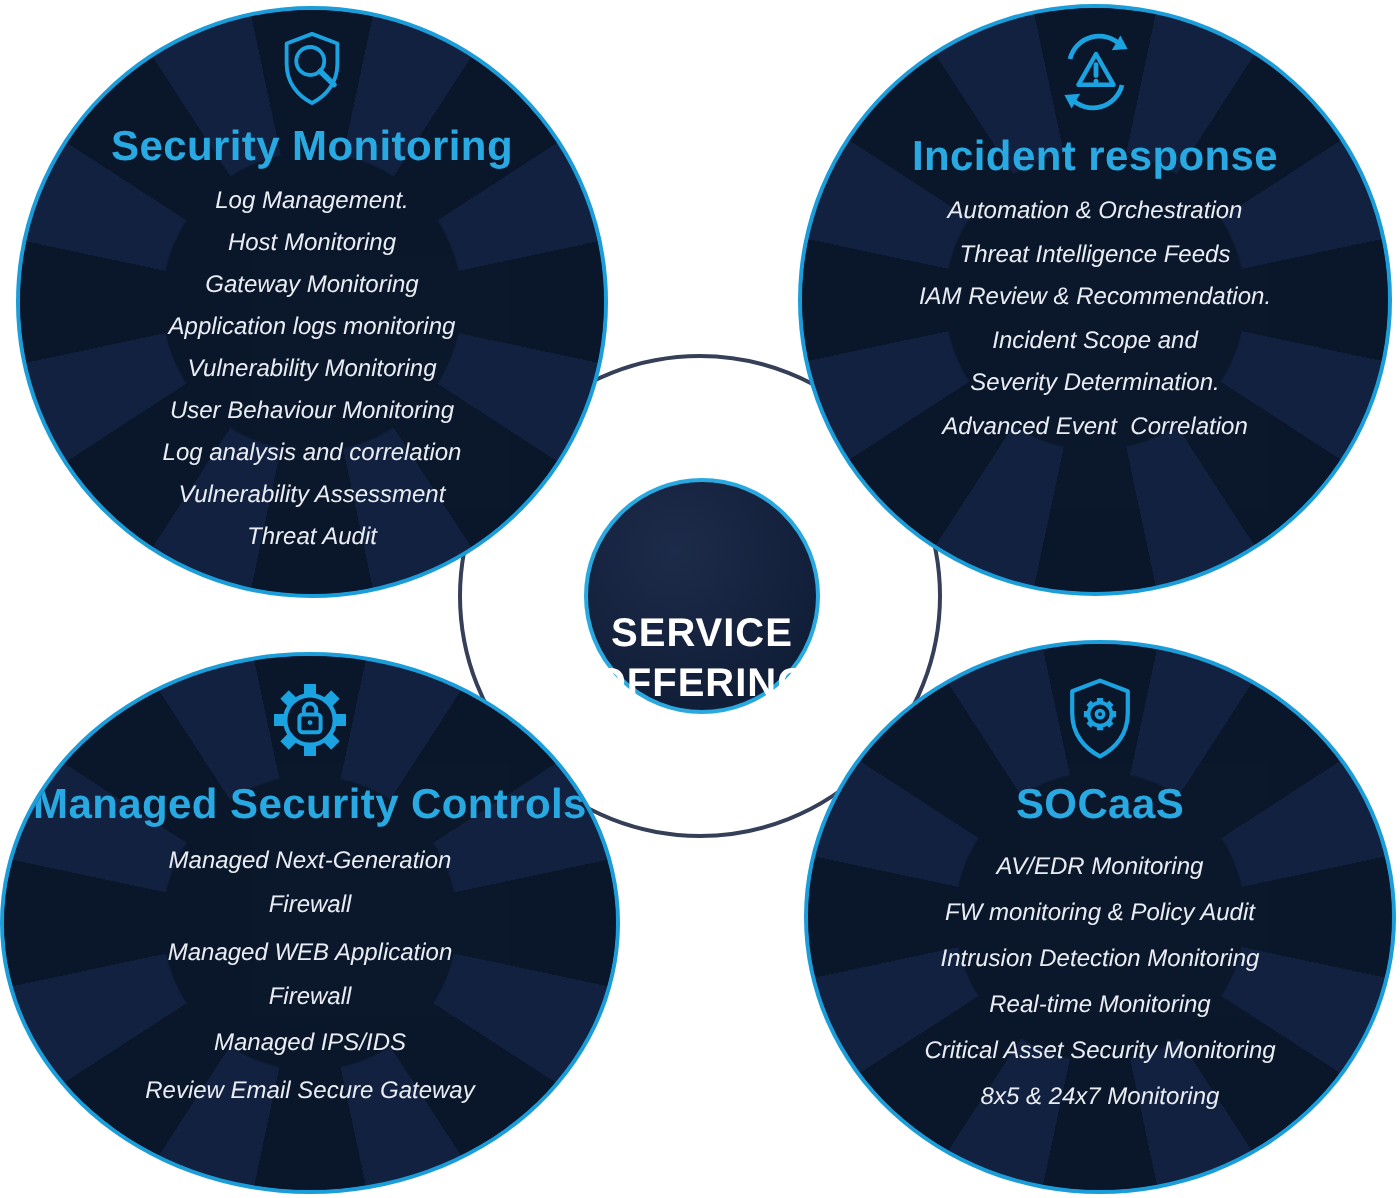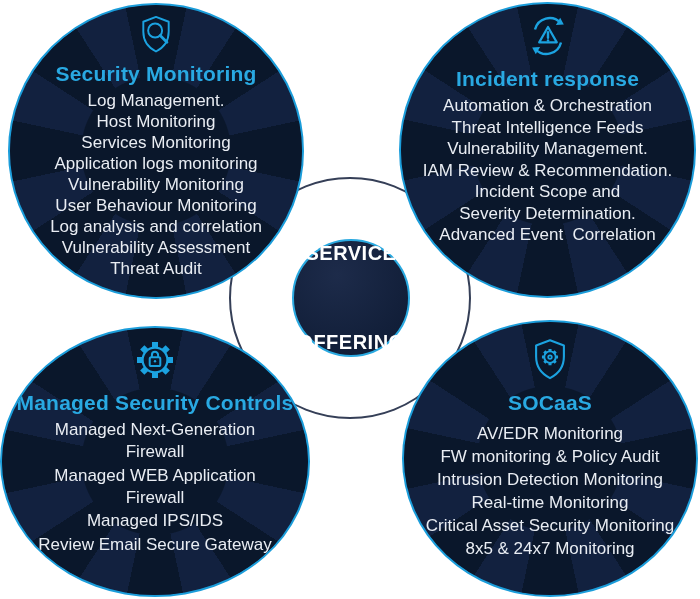--- a/index.html
+++ b/index.html
@@ -40,21 +40,21 @@
       repeating-conic-gradient(from -12deg, var(--watermark) 0deg 24deg, transparent 24deg 45deg);
     opacity:.85;
   }
   .content{position:relative; z-index:2; text-align:center;}
   .icon{display:block; margin:0 auto; color:var(--icon-stroke); line-height:0;}
   .icon svg{display:inline-block;}
   .btitle{
     margin-top:6px; font-size:21px; font-weight:bold; line-height:26px;
     color:var(--accent-title); white-space:nowrap; letter-spacing:.2px;
   }
-  .items{margin-top:3px; color:var(--body-text); font-size:17px;}
+  .items{margin-top:3px; color:var(--body-text); font-size:12px;font-style:italic;}
   .item{white-space:pre; line-height:21px;}
 
   .b-tl{left:8px;   top:3px;   width:296px; height:296px;}
   .b-tr{left:399px; top:2px;   width:297px; height:296px;}
   .b-bl{left:0;   top:326px; width:310px; height:271px;}
   .b-br{left:402px; top:320px; width:296px; height:277px;}
 
   .b-tl .content{padding-top:8px;}
   .b-tr .content{padding-top:8px;text-align:center;}
   .b-bl .content{padding-top:8px;}
@@ -64,21 +64,21 @@
   .b-br .item{line-height:23px;}
   .b-br .btitle{margin-top:8px;}
   .b-br .items{margin-top:6px;}
 
   
   .center-badge{
     position:absolute; left:292px; top:239px; width:118px; height:118px;
     border-radius:50%; z-index:3; box-sizing:border-box;
     border:2.5px solid var(--center-border);
     background:radial-gradient(circle at 38% 30%, #1d2b4a, var(--center-fill) 75%);
-    display:flex; flex-direction:column; align-items:center; justify-content:space-between;
+    display:flex; flex-direction:column; align-items:center; justify-content:flex-end;
   }
   .center-line{
     color:#ffffff; font-weight:bold; font-size:20px; line-height:25px;
     letter-spacing:.5px;
   }
 </style>
 </head>
 <body>
 
 <div class="stage">
@@ -92,21 +92,21 @@
         <svg width="42" height="42" viewBox="0 0 48 48" fill="none" stroke="currentColor" stroke-width="2.2">
           <path d="M24 4.5 L38.5 10 V21.5 C38.5 32.5 32 40 24 44 C16 40 9.5 32.5 9.5 21.5 V10 Z" stroke-linejoin="round"></path>
           <circle cx="23" cy="20" r="8"></circle>
           <line x1="28.8" y1="25.8" x2="36.5" y2="33.5" stroke-width="3.2" stroke-linecap="round"></line>
         </svg>
       </span>
       <div class="btitle">Security Monitoring</div>
       <div class="items">
           <div class="item">Log Management.</div>
           <div class="item">Host Monitoring</div>
-          <div class="item">Services Monitoring</div>
+          <div class="item">Gateway Monitoring</div>
           <div class="item">Application logs monitoring</div>
           <div class="item">Vulnerability Monitoring</div>
           <div class="item">User Behaviour Monitoring</div>
           <div class="item">Log analysis and correlation</div>
           <div class="item">Vulnerability Assessment</div>
           <div class="item">Threat Audit</div>
         </div>
     </div>
   </div>
 
@@ -121,21 +121,20 @@
           <path d="M8.2 35.5 L16.1 34.9 L11.8 42.2 Z" fill="currentColor" stroke="none"></path>
           <path d="M24 15 L32.8 30.4 H15.2 Z" stroke-width="2.2" stroke-linejoin="round"></path>
           <line x1="24" y1="20.3" x2="24" y2="25.8" stroke-linecap="round"></line>
           <circle cx="24" cy="28.6" r="1.25" fill="currentColor" stroke="none"></circle>
         </svg>
       </span>
       <div class="btitle">Incident response</div>
       <div class="items">
           <div class="item">Automation &amp; Orchestration</div>
           <div class="item">Threat Intelligence Feeds</div>
-          <div class="item">Vulnerability Management.</div>
           <div class="item">IAM Review &amp; Recommendation.</div>
           <div class="item">Incident Scope and
 Severity Determination.</div>
           <div class="item">Advanced Event  Correlation</div>
         </div>
     </div>
   </div>
 
   <div class="bubble b-bl">
     <div class="gearbg"></div>

